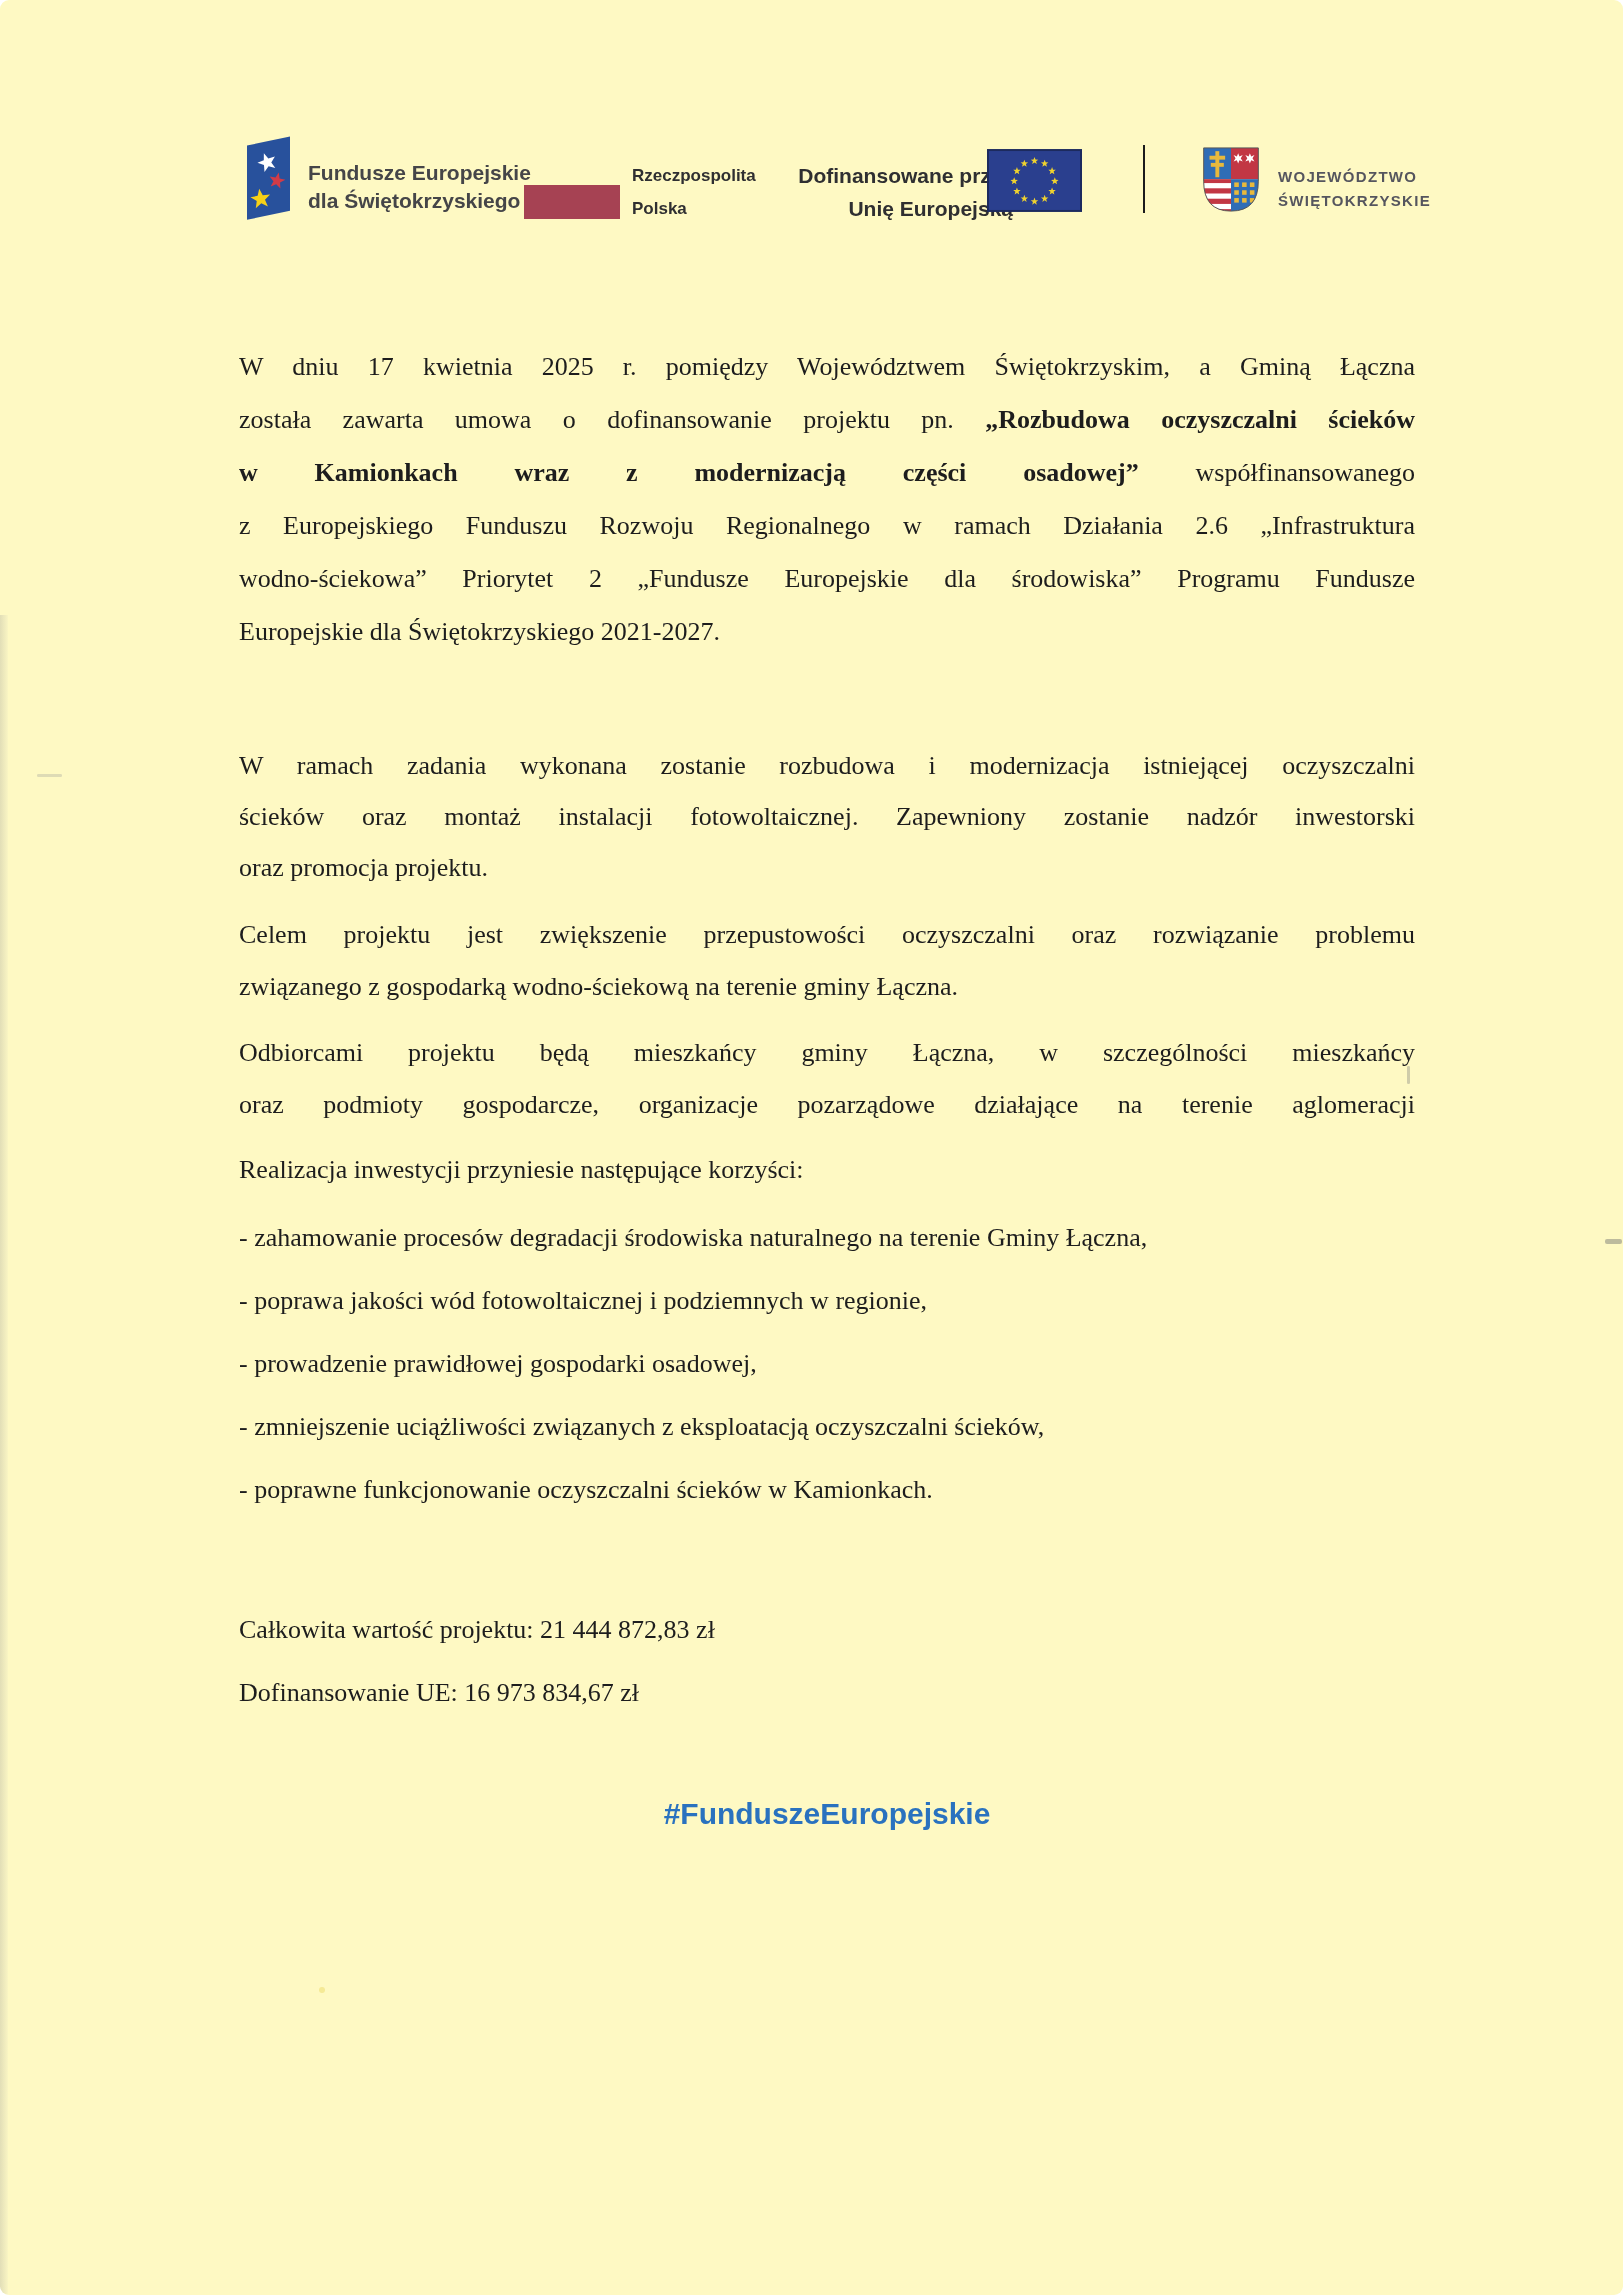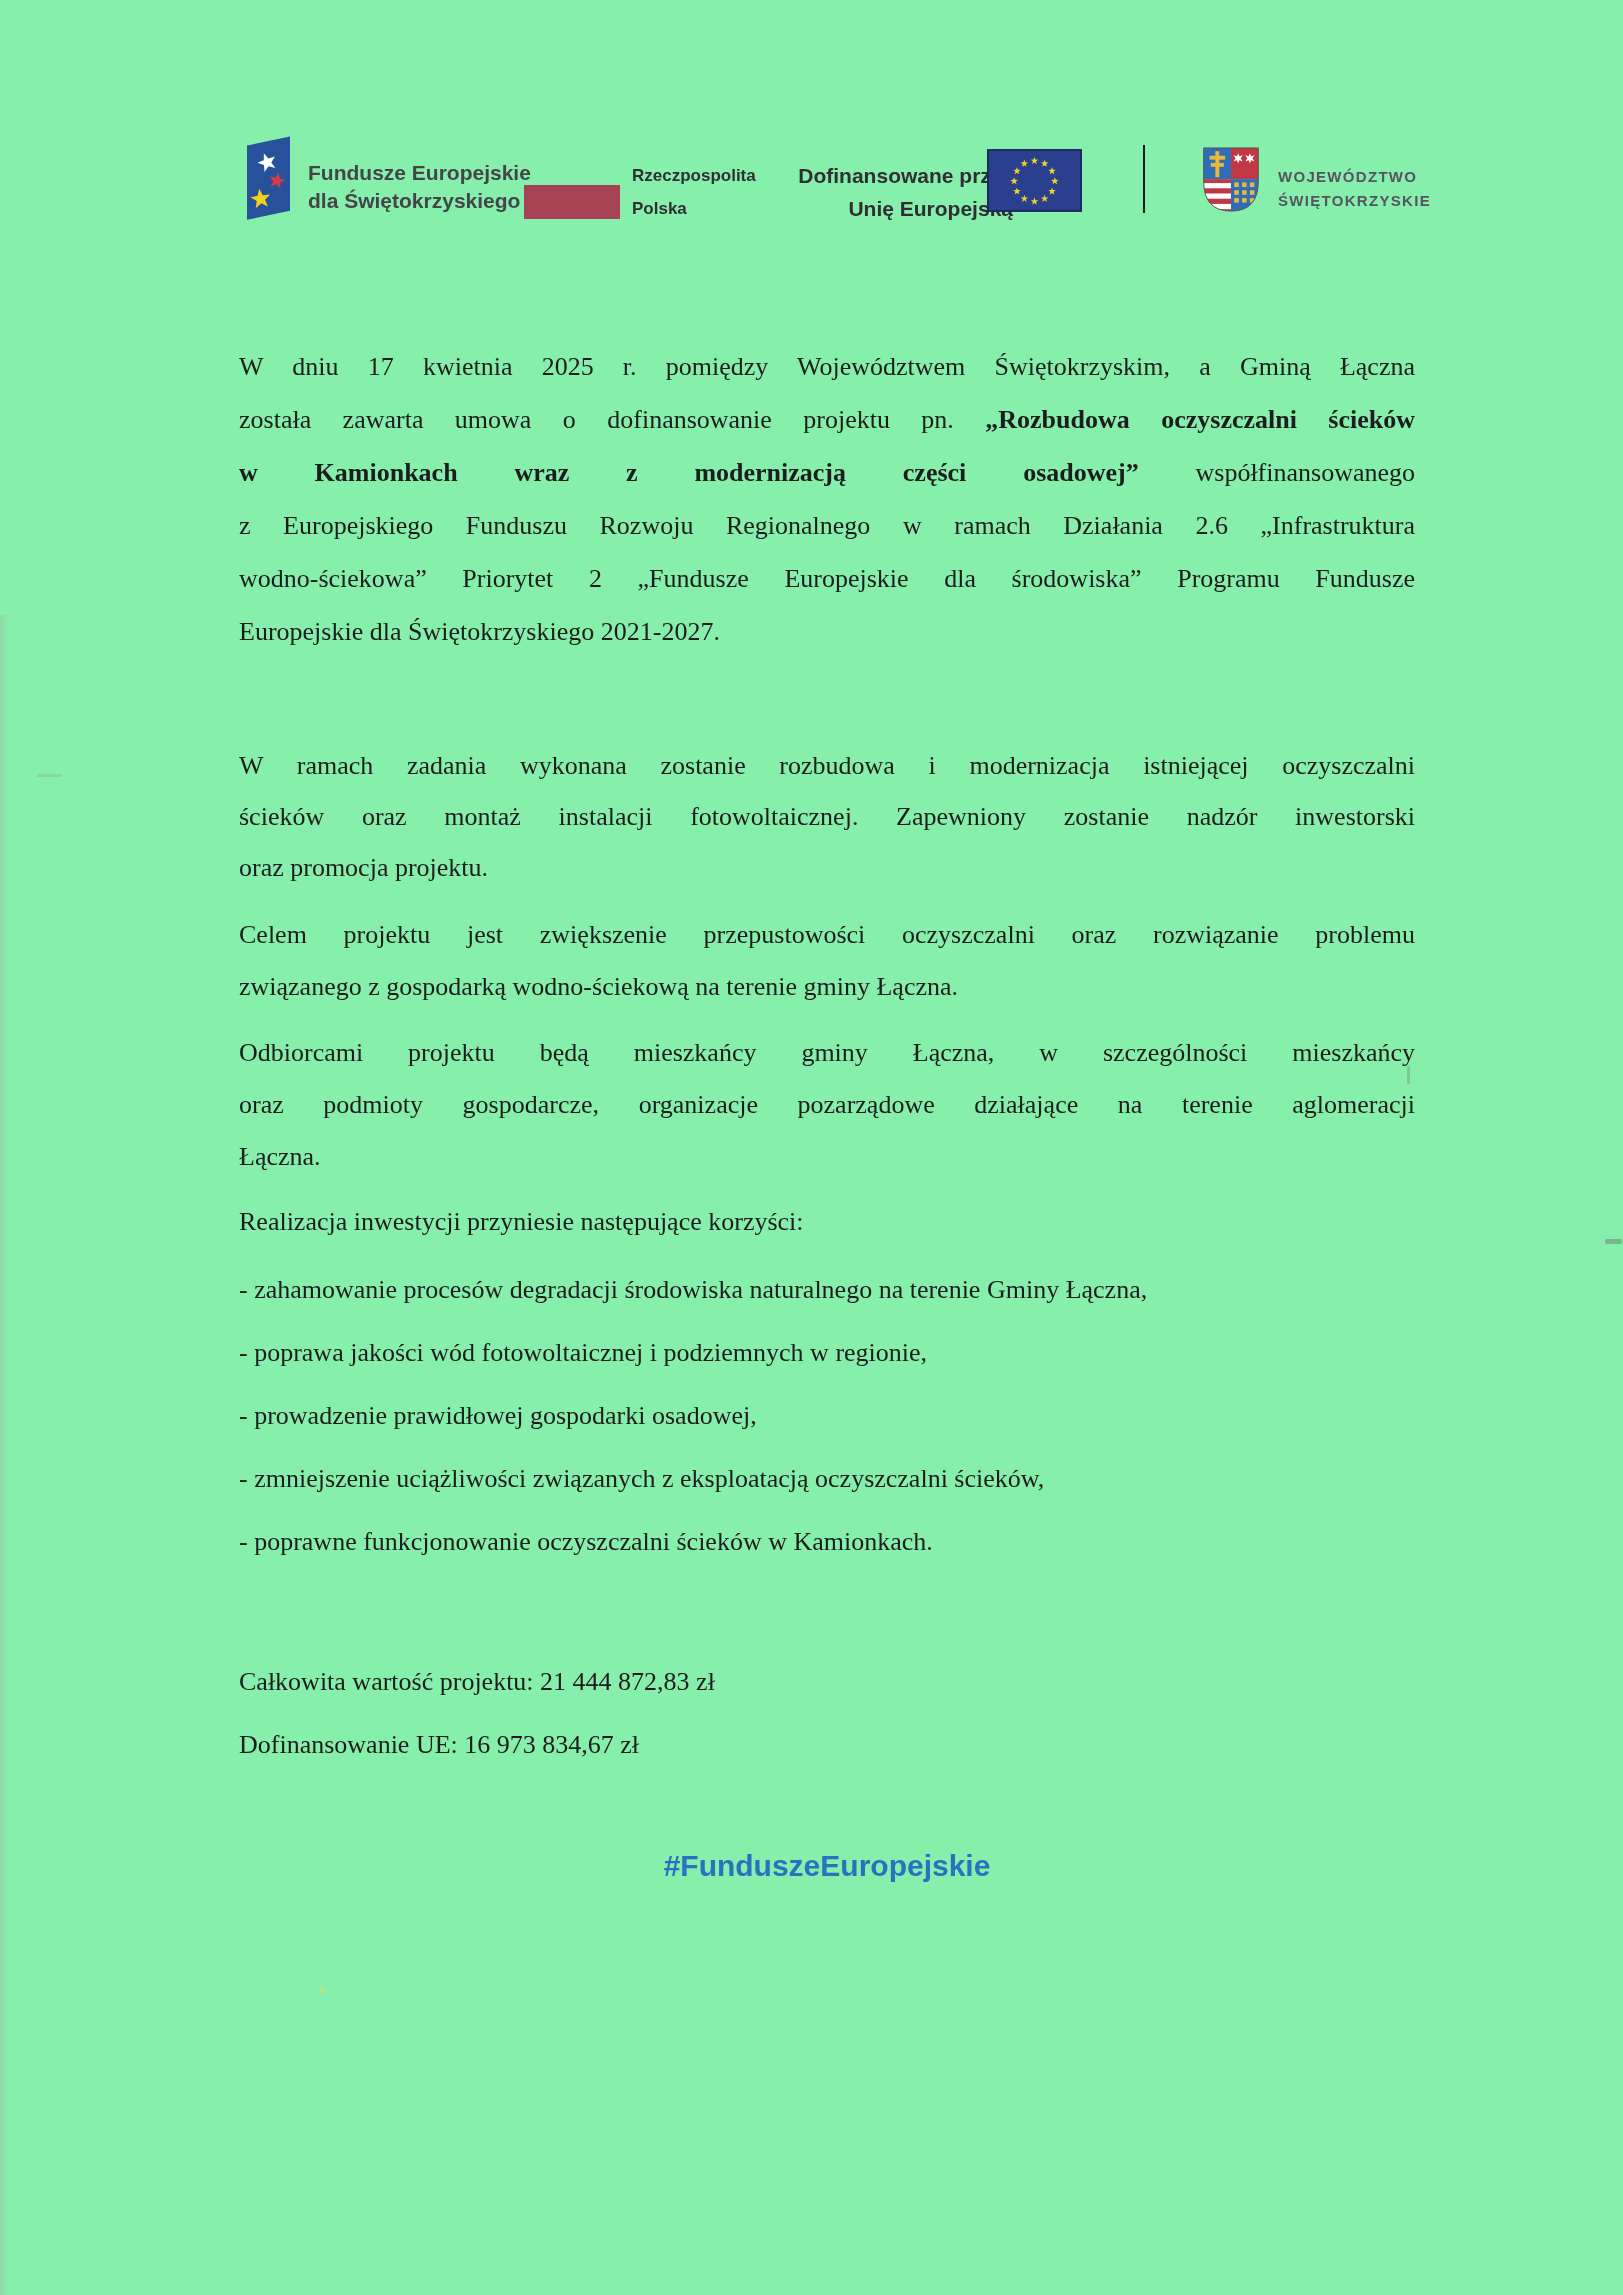--- a/index.html
+++ b/index.html
@@ -1,18 +1,18 @@
 <!DOCTYPE html>
 <html lang="pl" style="font-size:10.5px"><head>
 <meta charset="utf-8">
 <style>
   html,body{margin:0;padding:0;}
   body{background:#ffffff;width:1623px;height:2295px;position:relative;
        font-family:"Liberation Serif","DejaVu Serif",serif;}
-  .page{position:absolute;inset:0;background:#86efac;overflow:hidden;}
+  .page{position:absolute;inset:0;background:#fef9c3;overflow:hidden;border-radius:9px;}
 
   
   .hdr-item{position:absolute;}
   .fe-flag{left:247px;top:135px;width:43px;height:85px;overflow:visible;}
   .fe-text{left:308px;top:159px;font-family:"Liberation Sans","DejaVu Sans",sans-serif;
            font-weight:bold;font-size:21px;line-height:27.5px;}
   .pl-flag{left:524px;top:151px;width:96px;height:68px;}
   .pl-flag .half{position:absolute;left:0;width:100%;height:34px;}
   .pl-white{top:0;background:transparent;}
   .pl-red{top:34px;}
@@ -164,21 +164,20 @@
           <div class="ln j"><span>ścieków oraz montaż instalacji fotowoltaicznej. Zapewniony zostanie nadzór inwestorski</span></div>
           <div class="ln"><span>oraz promocja projektu.</span></div>
         </div>
         <div class="para para-p3">
           <div class="ln j"><span>Celem projektu jest zwiększenie przepustowości oczyszczalni oraz rozwiązanie problemu</span></div>
           <div class="ln"><span>związanego z gospodarką wodno-ściekową na terenie gminy Łączna.</span></div>
         </div>
         <div class="para para-p4">
           <div class="ln j"><span>Odbiorcami projektu będą mieszkańcy gminy Łączna, w szczególności mieszkańcy</span></div>
           <div class="ln j"><span>oraz podmioty gospodarcze, organizacje pozarządowe działające na terenie aglomeracji</span></div>
-          <div class="ln"><span>Łączna.</span></div>
         </div>
         <div class="para para-p5">
           <div class="ln"><span>Realizacja inwestycji przyniesie następujące korzyści:</span></div>
         </div>
         <div class="para para-bullets">
           <div class="ln"><span>- zahamowanie procesów degradacji środowiska naturalnego na terenie Gminy Łączna,</span></div>
           <div class="ln"><span>- poprawa jakości wód fotowoltaicznej i podziemnych w regionie,</span></div>
           <div class="ln"><span>- prowadzenie prawidłowej gospodarki osadowej,</span></div>
           <div class="ln"><span>- zmniejszenie uciążliwości związanych z eksploatacją oczyszczalni ścieków,</span></div>
           <div class="ln"><span>- poprawne funkcjonowanie oczyszczalni ścieków w Kamionkach.</span></div>

